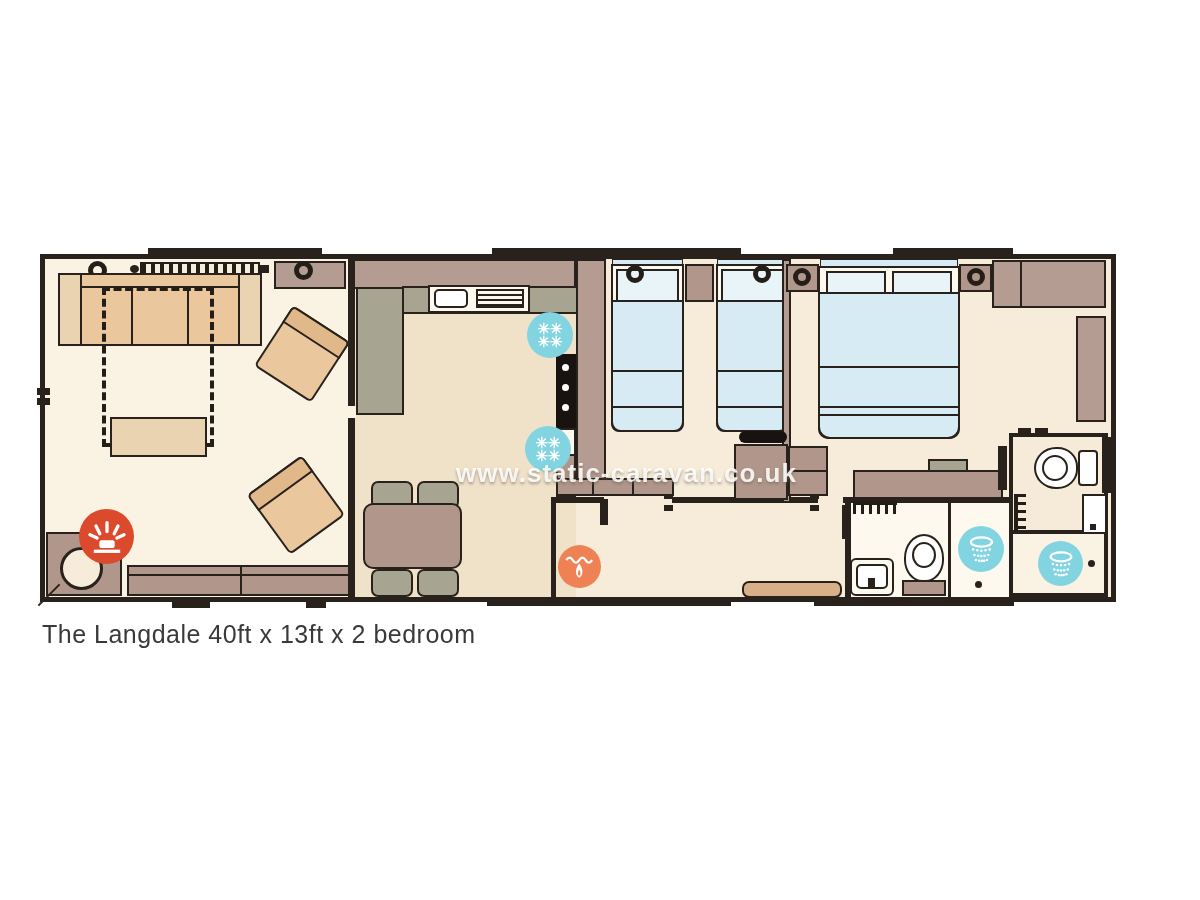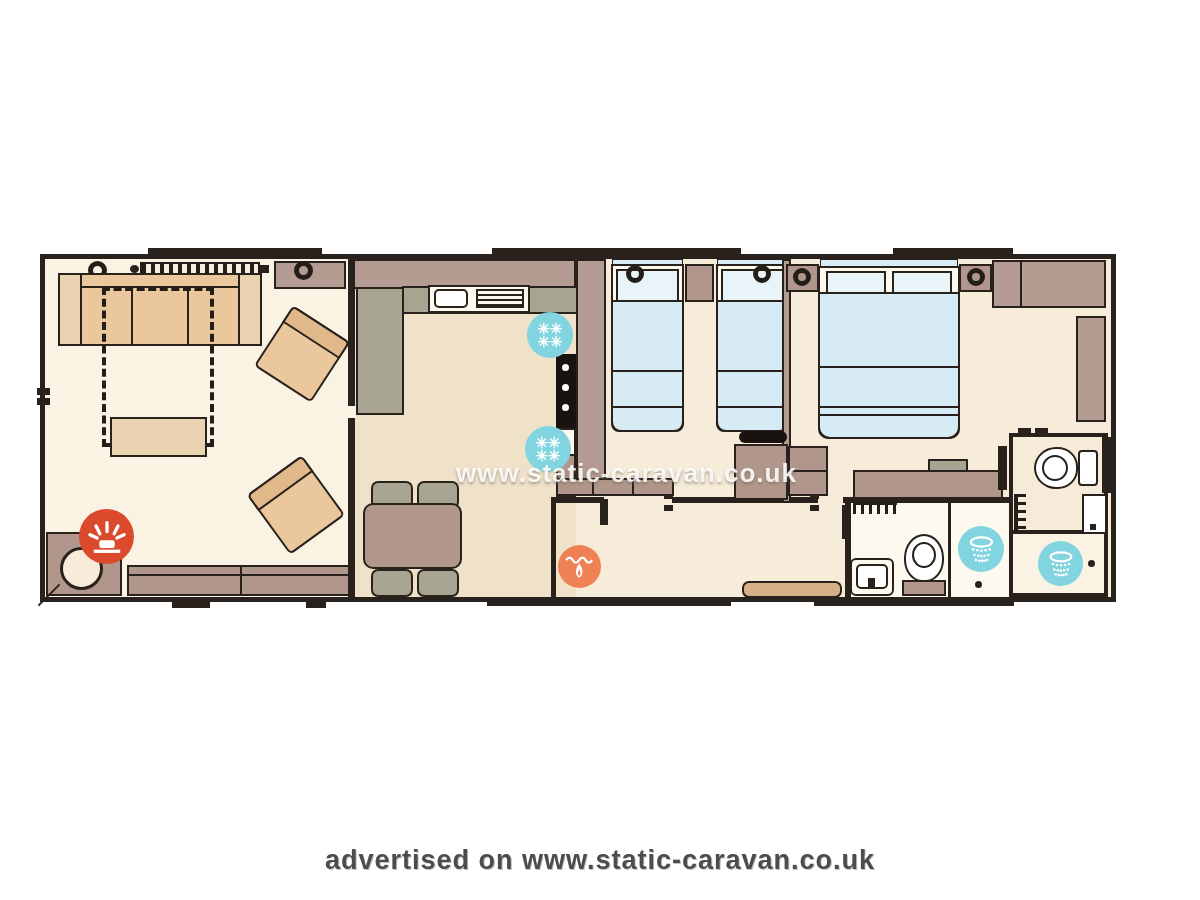--- a/index.html
+++ b/index.html
@@ -288,16 +288,16 @@
           <circle cx="26" cy="31.5" r="1.4"></circle>
       </g>
     </svg>
   </div>
   <div class="abs w" style="left:1088px;top:560px;width:7px;height:7px;border-radius:50%;"></div>
 
   <div class="abs w" style="left:1102px;top:437px;width:14px;height:56px;"></div>
 
   <div class="abs wm" style="left:456px;top:458px;font-size:26px;letter-spacing:1px;">www.static-caravan.co.uk</div>
 
-
-  <div class="abs footer" style="left:0;top:845px;">advertised on www.static-caravan.co.uk</div>
+  <div class="abs caption" style="left:42px;top:620px;">The Langdale 40ft x 13ft x 2 bedroom</div>
+
 
 </div>
 
 </body></html>

